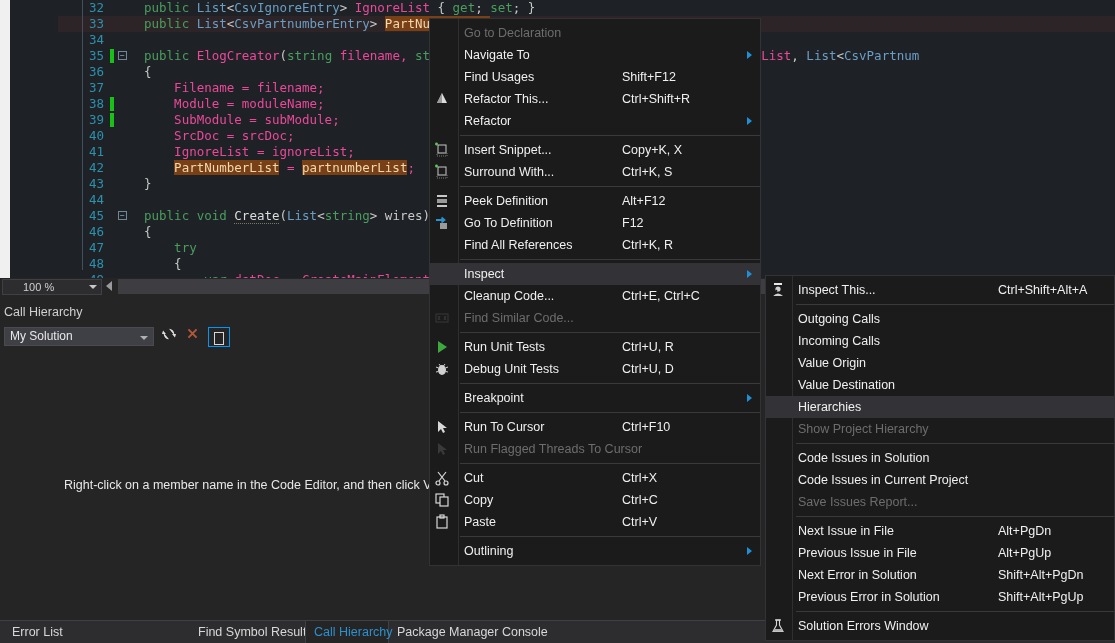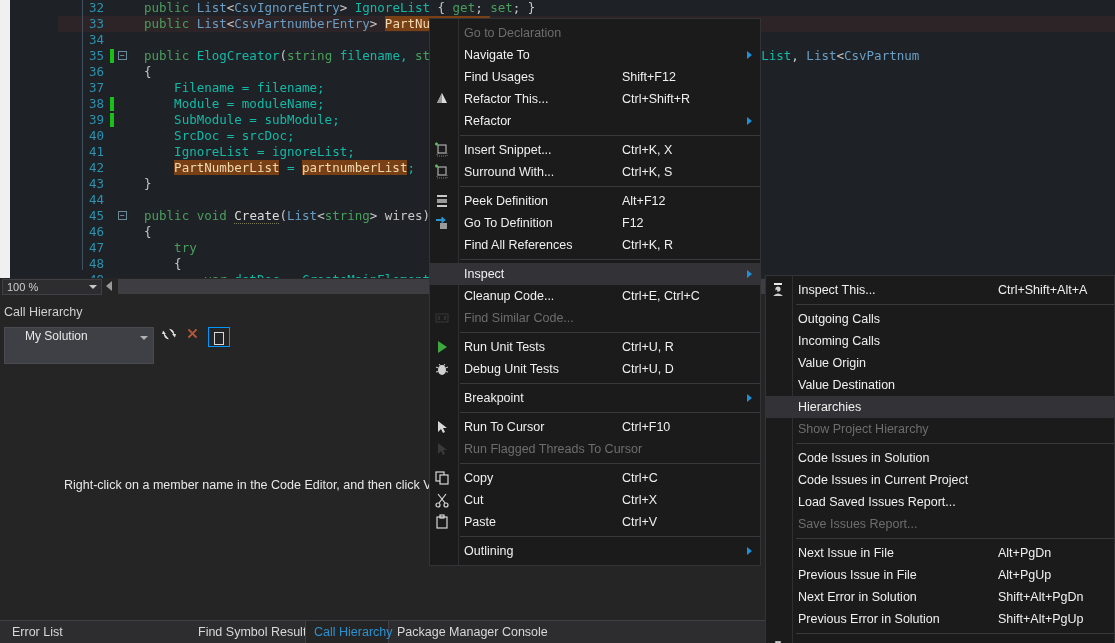--- a/index.html
+++ b/index.html
@@ -16,41 +16,41 @@
   .crow{position:relative;height:16px;line-height:16px;white-space:pre;
         font-family:"DejaVu Sans Mono","Liberation Mono",monospace;font-size:12.5px;}
   .lnum{position:absolute;left:0;width:46px;text-align:right;color:#2b91af;font-size:12.5px;}
   .chg-green{position:absolute;left:52px;top:1px;width:4px;height:14px;background:#18c018;}
   .fold{position:absolute;left:60px;top:3px;width:9px;height:9px;border:1px solid #6a8a9a;color:#9ab;
         font-size:8px;line-height:7px;text-align:center;box-sizing:border-box;}
   .ctext{position:absolute;left:86px;color:#d4d4d4;}
   .kw{color:#4a9e5c;}
   .typ{color:#6a9ec5;}
   .pun{color:#c8c8c8;}
-  .idn{color:#14b8a6;}
+  .idn{color:#ec4899;}
   .mth{color:#dcdcdc;border-bottom:1px dotted #7a7a5a;}
   .hl{background:#7a4015;color:#f0d8b0;}
   .errline{background:rgba(150,60,40,.12);}
 
   .zoombar{position:absolute;left:0;top:278px;width:1115px;height:18px;background:#252526;}
   .zoomsel{position:absolute;left:2px;top:1px;width:100px;height:16px;background:#2d2d30;
-           border:1px solid #3f3f46;box-sizing:border-box;color:#d0d0d0;font-size:11px;line-height:14px;padding-left:4px;}
+           border:1px solid #3f3f46;box-sizing:border-box;color:#d0d0d0;font-size:11px;line-height:14px;padding-left:20px;}
   .zoomarrow{position:absolute;right:4px;top:5px;width:0;height:0;border-left:4px solid transparent;
              border-right:4px solid transparent;border-top:4px solid #c8c8c8;}
   .hscroll-l{position:absolute;left:106px;top:281px;width:0;height:0;border-top:5px solid transparent;
              border-bottom:5px solid transparent;border-right:6px solid #9a9a9a;}
   .hscroll-track{position:absolute;left:118px;top:279px;width:997px;height:15px;background:#3e3e42;}
   .hscroll-thumb{position:absolute;left:118px;top:279px;width:720px;height:15px;background:#888;}
 
   
   .ch-panel{position:absolute;left:0;top:297px;width:1115px;height:323px;background:#252526;}
   .ch-title{position:absolute;left:4px;top:8px;color:#d0d0d0;font-size:12.5px;}
   .ch-toolbar{position:absolute;left:4px;top:30px;}
-  .ch-combo{position:absolute;left:0;top:0;width:150px;height:37px;background:#3f3f46;
-            border:1px solid #4a4a50;box-sizing:border-box;color:#e8e8e8;font-size:12px;line-height:17px;padding-left:20px;}
+  .ch-combo{position:absolute;left:0;top:0;width:150px;height:19px;background:#3f3f46;
+            border:1px solid #4a4a50;box-sizing:border-box;color:#e8e8e8;font-size:12px;line-height:17px;padding-left:5px;}
   .ch-combo-arrow{position:absolute;right:5px;top:8px;width:0;height:0;border-left:4px solid transparent;
                   border-right:4px solid transparent;border-top:4px solid #b0b0b0;}
   .ch-btn{position:absolute;top:0;width:22px;height:20px;text-align:center;line-height:20px;}
   .ch-refresh{left:158px;color:#e0e0e0;font-size:14px;}
   .ch-close{left:182px;color:#b5573a;font-size:15px;font-weight:bold;}
   .ch-dock{left:204px;border:1px solid #0097fb;box-sizing:border-box;}
   .ch-dock i{display:block;margin:4px auto 0;width:8px;height:11px;border:1px solid #d8d8d8;}
   .ch-hint{position:absolute;left:64px;top:181px;color:#e8e8e8;font-size:12.5px;white-space:nowrap;}
 
   
@@ -191,21 +191,21 @@
         <div class="msep"></div>
         <div class="mi">
           <span class="mic">
             <svg width="16" height="16" viewBox="0 0 16 16">
               <rect x="4" y="3" width="8" height="8" fill="none" stroke="#c8c8c8" stroke-width="1"></rect>
               <rect x="3" y="11" width="10" height="3" fill="none" stroke="#7a7a7a" stroke-dasharray="1,1"></rect>
               <path d="M1 2 L4 2 M2.5 0.5 L2.5 3.5" stroke="#5ac45a" stroke-width="1.6"></path>
             </svg>
           </span>
           <span class="lbl">Insert Snippet...</span>
-          <span class="acc">Ctrl+K, X</span>
+          <span class="acc">Copy+K, X</span>
         </div>
         <div class="mi">
           <span class="mic">
             <svg width="16" height="16" viewBox="0 0 16 16">
               <rect x="4" y="3" width="8" height="8" fill="none" stroke="#c8c8c8" stroke-width="1"></rect>
               <rect x="3" y="11" width="10" height="3" fill="none" stroke="#7a7a7a" stroke-dasharray="1,1"></rect>
               <path d="M1 2 L4 2 M2.5 0.5 L2.5 3.5" stroke="#5ac45a" stroke-width="1.6"></path>
             </svg>
           </span>
           <span class="lbl">Surround With...</span>
@@ -295,37 +295,37 @@
             <svg width="16" height="16" viewBox="0 0 16 16">
               <polygon points="4,2 4,13 7,10 9,14 11,13 9,9 13,9" fill="#5e5e5e"></polygon>
             </svg>
           </span>
           <span class="lbl">Run Flagged Threads To Cursor</span>
         </div>
         <div class="msep"></div>
         <div class="mi">
           <span class="mic">
             <svg width="16" height="16" viewBox="0 0 16 16">
-              <rect x="2" y="2" width="8" height="9" fill="none" stroke="#d8d8d8" stroke-width="1.2"></rect>
-              <rect x="6" y="5" width="8" height="9" fill="#1b1b1c" stroke="#d8d8d8" stroke-width="1.2"></rect>
-            </svg>
-          </span>
-          <span class="lbl">Copy</span>
-          <span class="acc">Ctrl+C</span>
-        </div>
-        <div class="mi">
-          <span class="mic">
-            <svg width="16" height="16" viewBox="0 0 16 16">
               <path d="M4 2 L11 11 M12 2 L5 11" stroke="#d8d8d8" stroke-width="1.2" fill="none"></path>
               <circle cx="4" cy="13" r="2" fill="none" stroke="#d8d8d8" stroke-width="1.2"></circle>
               <circle cx="12" cy="13" r="2" fill="none" stroke="#d8d8d8" stroke-width="1.2"></circle>
             </svg>
           </span>
           <span class="lbl">Cut</span>
           <span class="acc">Ctrl+X</span>
+        </div>
+        <div class="mi">
+          <span class="mic">
+            <svg width="16" height="16" viewBox="0 0 16 16">
+              <rect x="2" y="2" width="8" height="9" fill="none" stroke="#d8d8d8" stroke-width="1.2"></rect>
+              <rect x="6" y="5" width="8" height="9" fill="#1b1b1c" stroke="#d8d8d8" stroke-width="1.2"></rect>
+            </svg>
+          </span>
+          <span class="lbl">Copy</span>
+          <span class="acc">Ctrl+C</span>
         </div>
         <div class="mi">
           <span class="mic">
             <svg width="16" height="16" viewBox="0 0 16 16">
               <rect x="3" y="3" width="10" height="11" fill="none" stroke="#d8d8d8" stroke-width="1.2"></rect>
               <rect x="6" y="1" width="4" height="3" fill="none" stroke="#d8d8d8" stroke-width="1.2"></rect>
             </svg>
           </span>
           <span class="lbl">Paste</span>
           <span class="acc">Ctrl+V</span>
@@ -372,23 +372,20 @@
         <div class="mi dis">
           <span class="lbl">Show Project Hierarchy</span>
         </div>
         <div class="msep"></div>
         <div class="mi">
           <span class="lbl">Code Issues in Solution</span>
         </div>
         <div class="mi">
           <span class="lbl">Code Issues in Current Project</span>
         </div>
-        <div class="mi">
-          <span class="lbl">Load Saved Issues Report...</span>
-        </div>
         <div class="mi dis">
           <span class="lbl">Save Issues Report...</span>
         </div>
         <div class="msep"></div>
         <div class="mi">
           <span class="lbl">Next Issue in File</span>
           <span class="acc">Alt+PgDn</span>
         </div>
         <div class="mi">
           <span class="lbl">Previous Issue in File</span>

